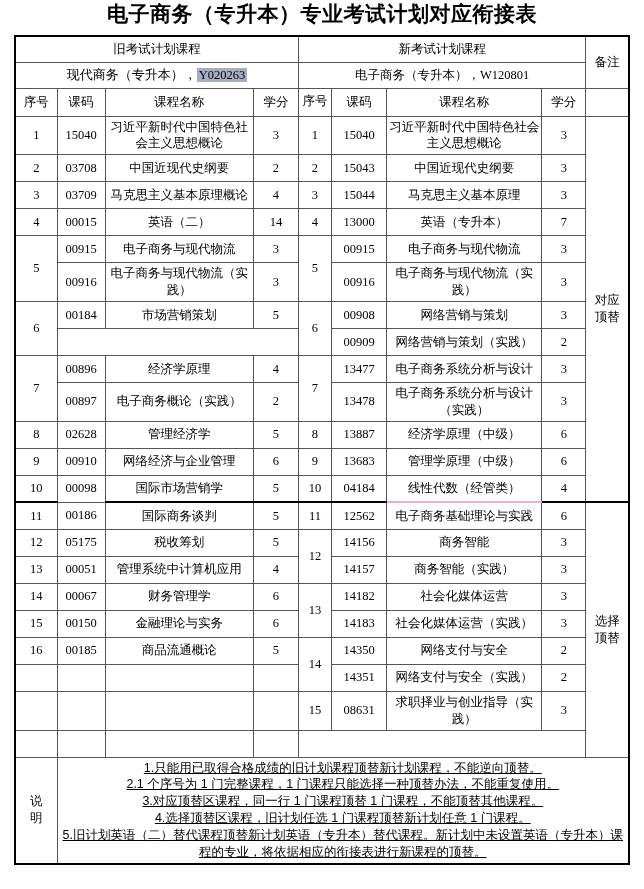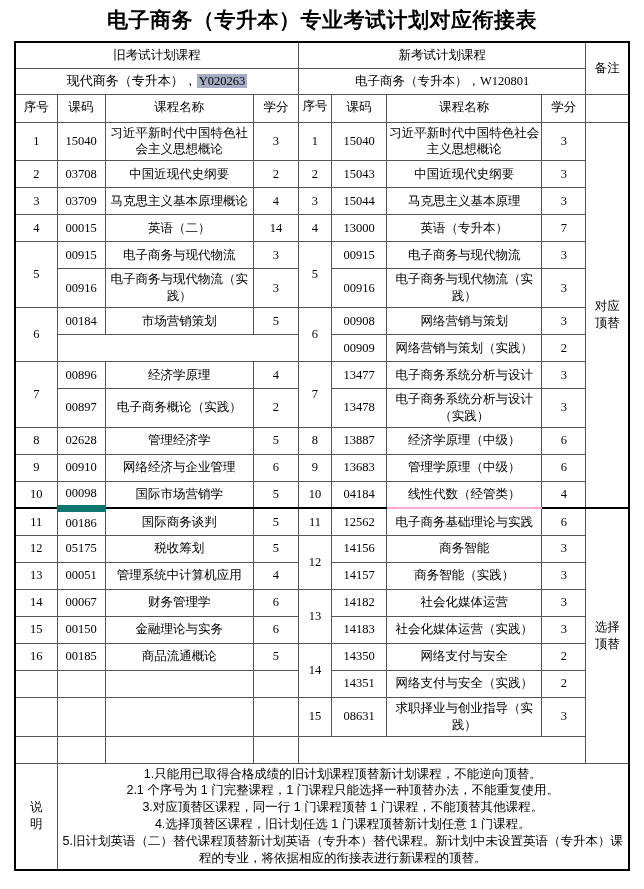--- a/index.html
+++ b/index.html
@@ -15,21 +15,20 @@
     width: 644px; height: 889px;
     background: #fff;
     overflow: hidden;
   }
   #doc-title {
     text-align: center;
     font-family: Liberation Sans, sans-serif;
     font-weight: bold;
     font-size: 21px;
     letter-spacing: 0.5px;
-    padding-top: 6px;
     padding-bottom: 7px;
     white-space: nowrap;
     border-radius: 10px;
   }
   table.main {
     border-collapse: collapse;
     width: 616px;
     margin: 0 auto;
     table-layout: fixed;
     border: 2px solid #000;
@@ -41,21 +40,21 @@
     font-weight: normal;
     font-size: 12.5px;
     line-height: 1.35;
     padding: 2px 2px;
   }
   
   table.main { outline: none; border-radius: 18px; }
 
   .hdr-group { font-size: 13px; height: 26px; }
   .hdr-plan  { font-size: 13px; height: 26px; font-family: Liberation Serif, serif; }
-  .hdr-col   { font-size: 13px; height: 28px; font-family: Liberation Mono, monospace; }
+  .hdr-col   { font-size: 13px; height: 28px; }
   .remark-head { font-size: 13.5px; }
 
   .c-seq   { width: 42px; }
   .c-code  { width: 48px; }
   .c-name  { width: 148px; text-align: left; padding-left: 8px; padding-right: 6px; }
   .c-cred  { width: 45px; }
   .c-seq2  { width: 33px; }
   .c-code2 { width: 55px; }
   .c-name2 { width: 155px; text-align: left; padding-left: 8px; padding-right: 6px; }
   .c-cred2 { width: 44px; }
@@ -86,21 +85,21 @@
     text-align: center;
     border-right: 1px solid #555;
   }
   .note-body {
     text-align: left;
     padding: 5px 10px 6px 10px;
     font-family: "Liberation Sans", "DejaVu Sans", sans-serif;
     font-size: 12.2px;
     line-height: 1.82;
   }
-  .note-body p { margin: 0; }
+  .note-body p { margin: 0; text-decoration: underline; }
   .notes-row td { border-top: 2px solid #000; }
 </style>
 </head>
 <body>
 
 <div id="page">
 
   <div id="doc-title">电子商务（专升本）专业考试计划对应衔接表</div>
 
   <table class="main">
@@ -257,21 +256,21 @@
           <td>00098</td>
           <td class="c-name">国际市场营销学</td>
           <td>5</td>
           <td>10</td>
           <td>04184</td>
           <td class="c-name2">线性代数（经管类）</td>
           <td>4</td>
         </tr>
         <tr class="rowh thick-row">
           <td style="border-top:2px solid #000;">11</td>
-          <td style="border-top:7px solid #0f766e;margin-top:40px;">00186</td>
+          <td style="border-top:1px solid #0f766e;margin-top:40px;">00186</td>
           <td class="c-name" style="border-top:2px solid #000;">国际商务谈判</td>
           <td style="border-top:2px solid #000;">5</td>
           <td style="border-top:2px solid #000;">11</td>
           <td style="border-top:2px solid #000;">12562</td>
           <td class="c-name2" style="border-top:2px solid #f9a8d4;">电子商务基础理论与实践</td>
           <td style="border-top:2px solid #000;">6</td>
           <td class="remark-cell" rowspan="9" style="border-top:2px solid #000;">
             <span class="rtxt">选择</span>
             <span class="rtxt">顶替</span>
           </td>

